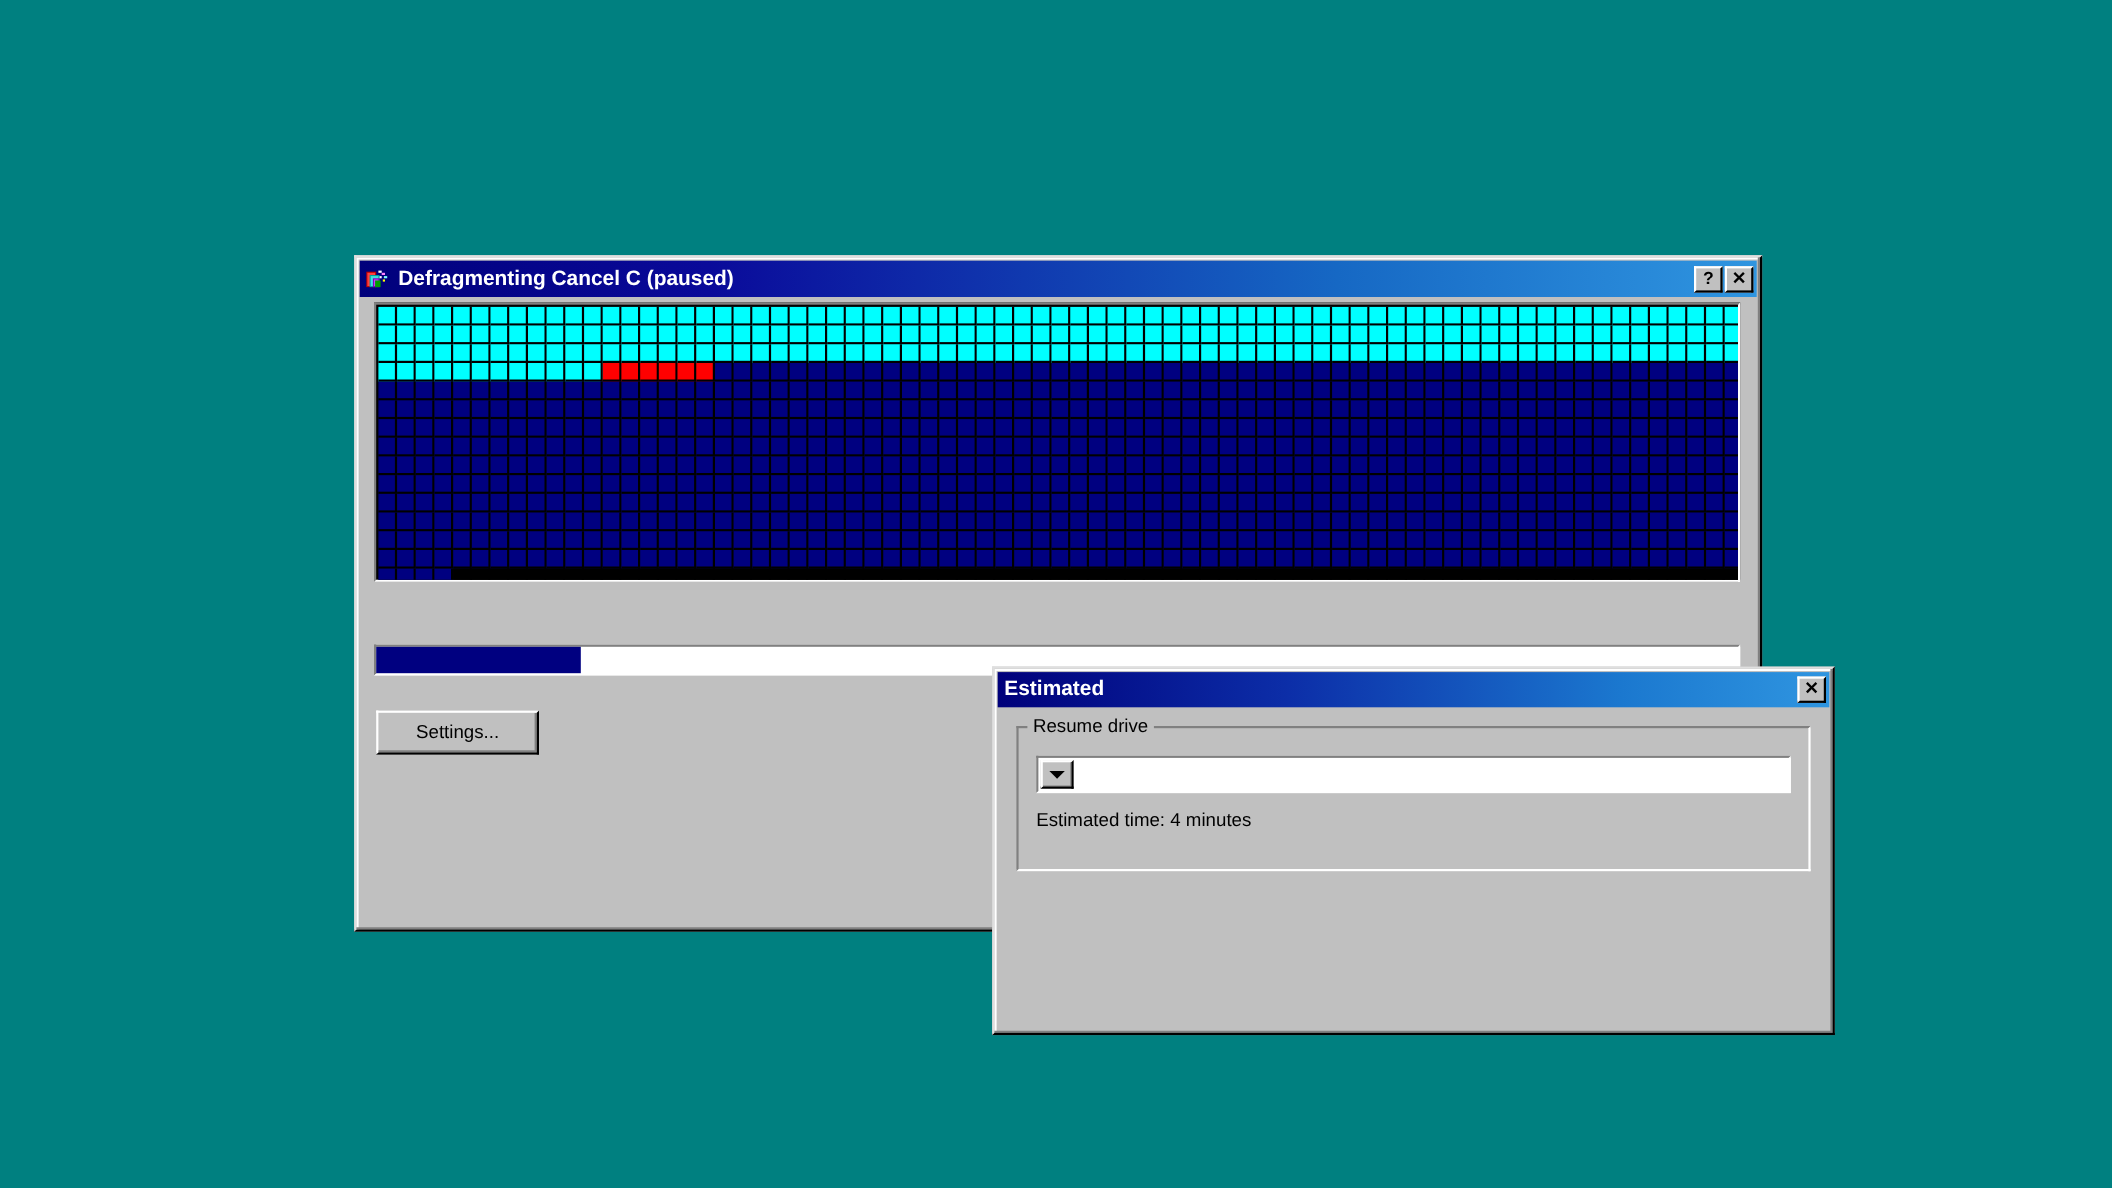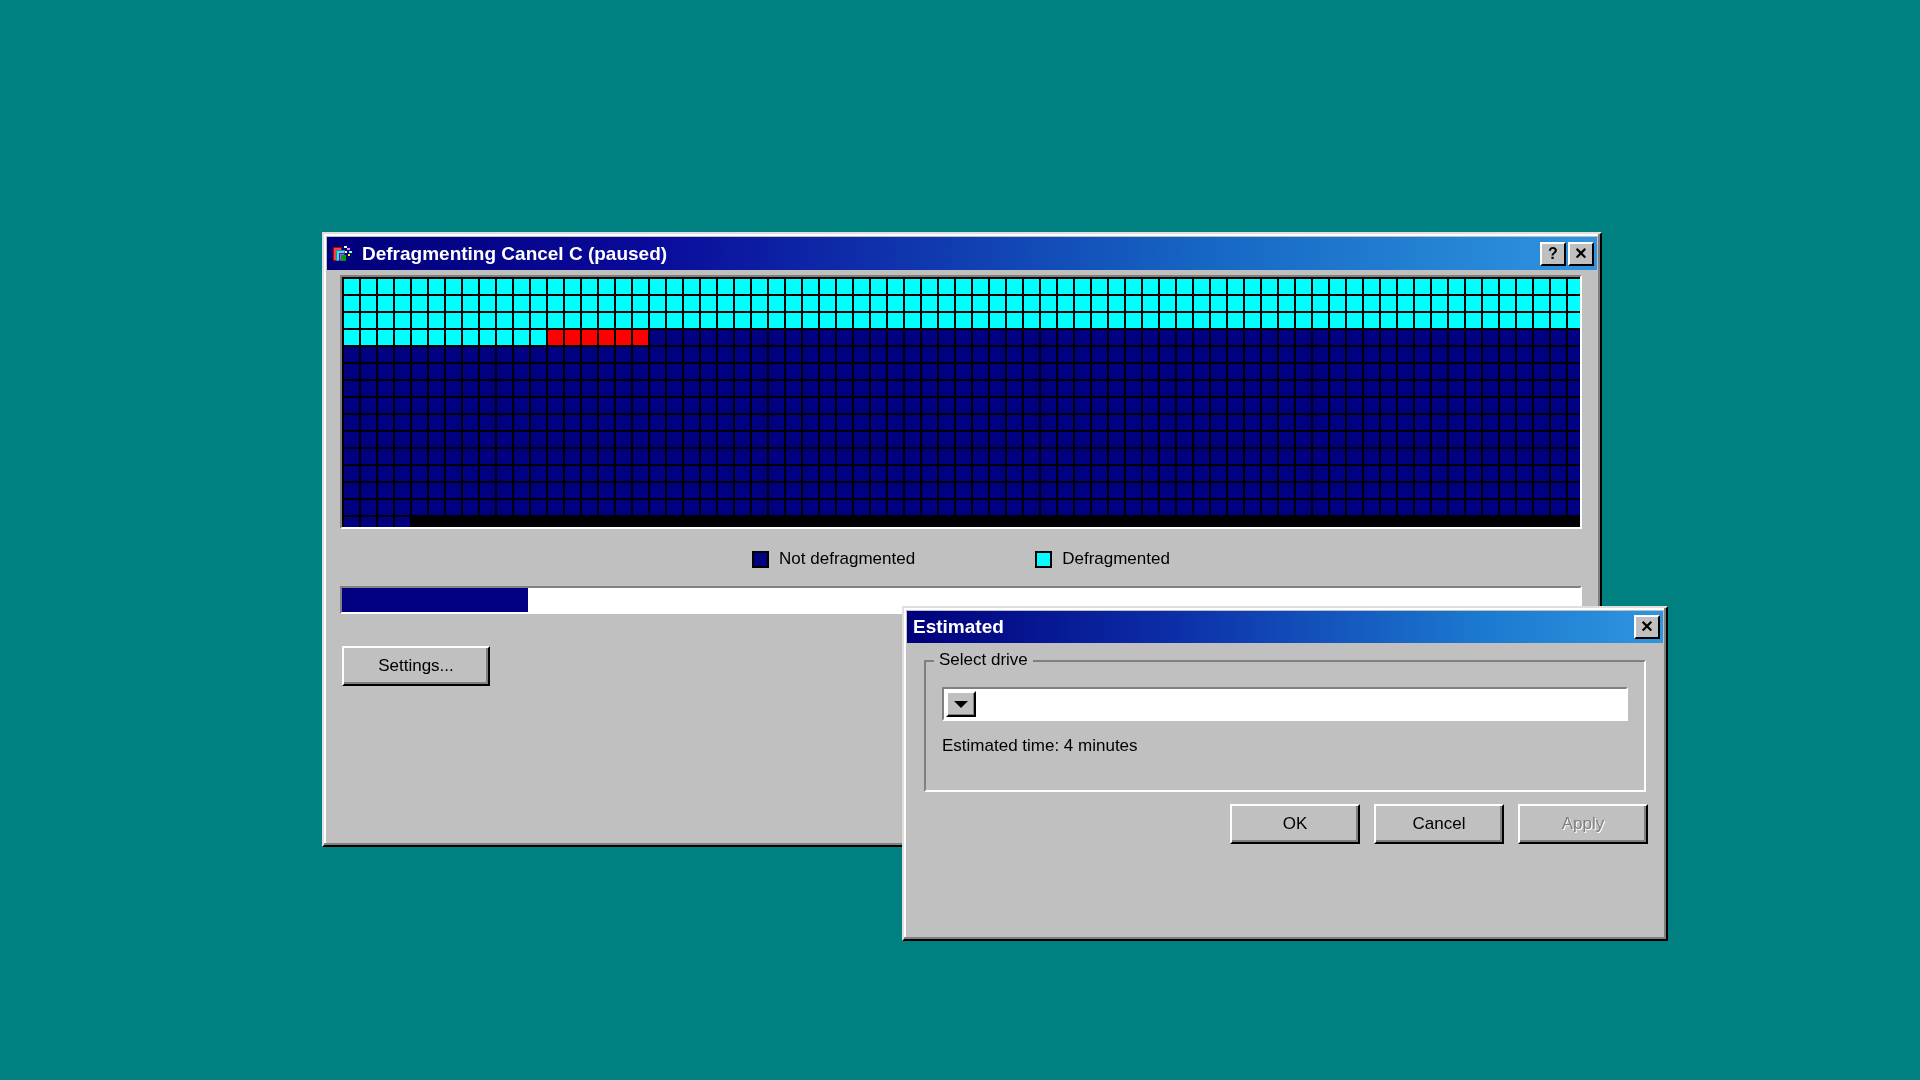--- a/index.html
+++ b/index.html
@@ -1454,59 +1454,44 @@
         <div class="cell" style="background: rgb(0, 0, 0);"></div>
         <div class="cell" style="background: rgb(0, 0, 0);"></div>
         <div class="cell" style="background: rgb(0, 0, 0);"></div>
         <div class="cell" style="background: rgb(0, 0, 0);"></div>
         <div class="cell" style="background: rgb(0, 0, 0);"></div>
         <div class="cell" style="background: rgb(0, 0, 0);"></div>
         <div class="cell" style="background: rgb(0, 0, 0);"></div>
       </div>
   </div>
 
-  <div id="legend">
-    <div class="legend-item">
-      <span class="swatch" id="legend-swatch-0" style="background: rgb(0, 0, 128);"></span>
-      <span>Not defragmented</span>
-    </div>
-    <div class="legend-item">
-      <span class="swatch" id="legend-swatch-1" style="background: rgb(0, 255, 255);"></span>
-      <span>Defragmented</span>
-    </div>
-  </div>
 
   <div id="progress-frame" style="background: rgb(255, 255, 255);">
     <div id="progress-fill" style="width: 15%; background: rgb(0, 0, 128);"></div>
   </div>
   <div id="progress-label">15% completed</div>
 
   <div class="btn" id="btn-settings">Settings...</div>
   <div class="btn" id="btn-resume">Resume</div>
   <div class="btn" id="btn-stop">Stop</div>
 
   <div id="settings-dialog">
 
     <div id="settings-titlebar">
       <div id="settings-title-text">Estimated</div>
       <div class="titlebar-spacer"></div>
       <div class="tb-btn">✕</div>
     </div>
 
     <div id="select-drive-group"></div>
-    <div id="select-drive-legend">Select drive</div>
+    <div id="select-drive-legend">Resume drive</div>
 
     <div id="drive-combo">
       <div id="drive-combo-arrow">
         <span class="arrow-glyph"></span>
       </div>
     </div>
 
     <div id="estimated-time">Estimated time: 4 minutes</div>
 
-    <div id="dialog-buttons">
-      <div class="btn dlg-btn">OK</div>
-      <div class="btn dlg-btn">Cancel</div>
-      <div class="btn dlg-btn disabled" id="apply-button">Apply</div>
-    </div>
 
   </div>
 </div>
 
 </body></html>

